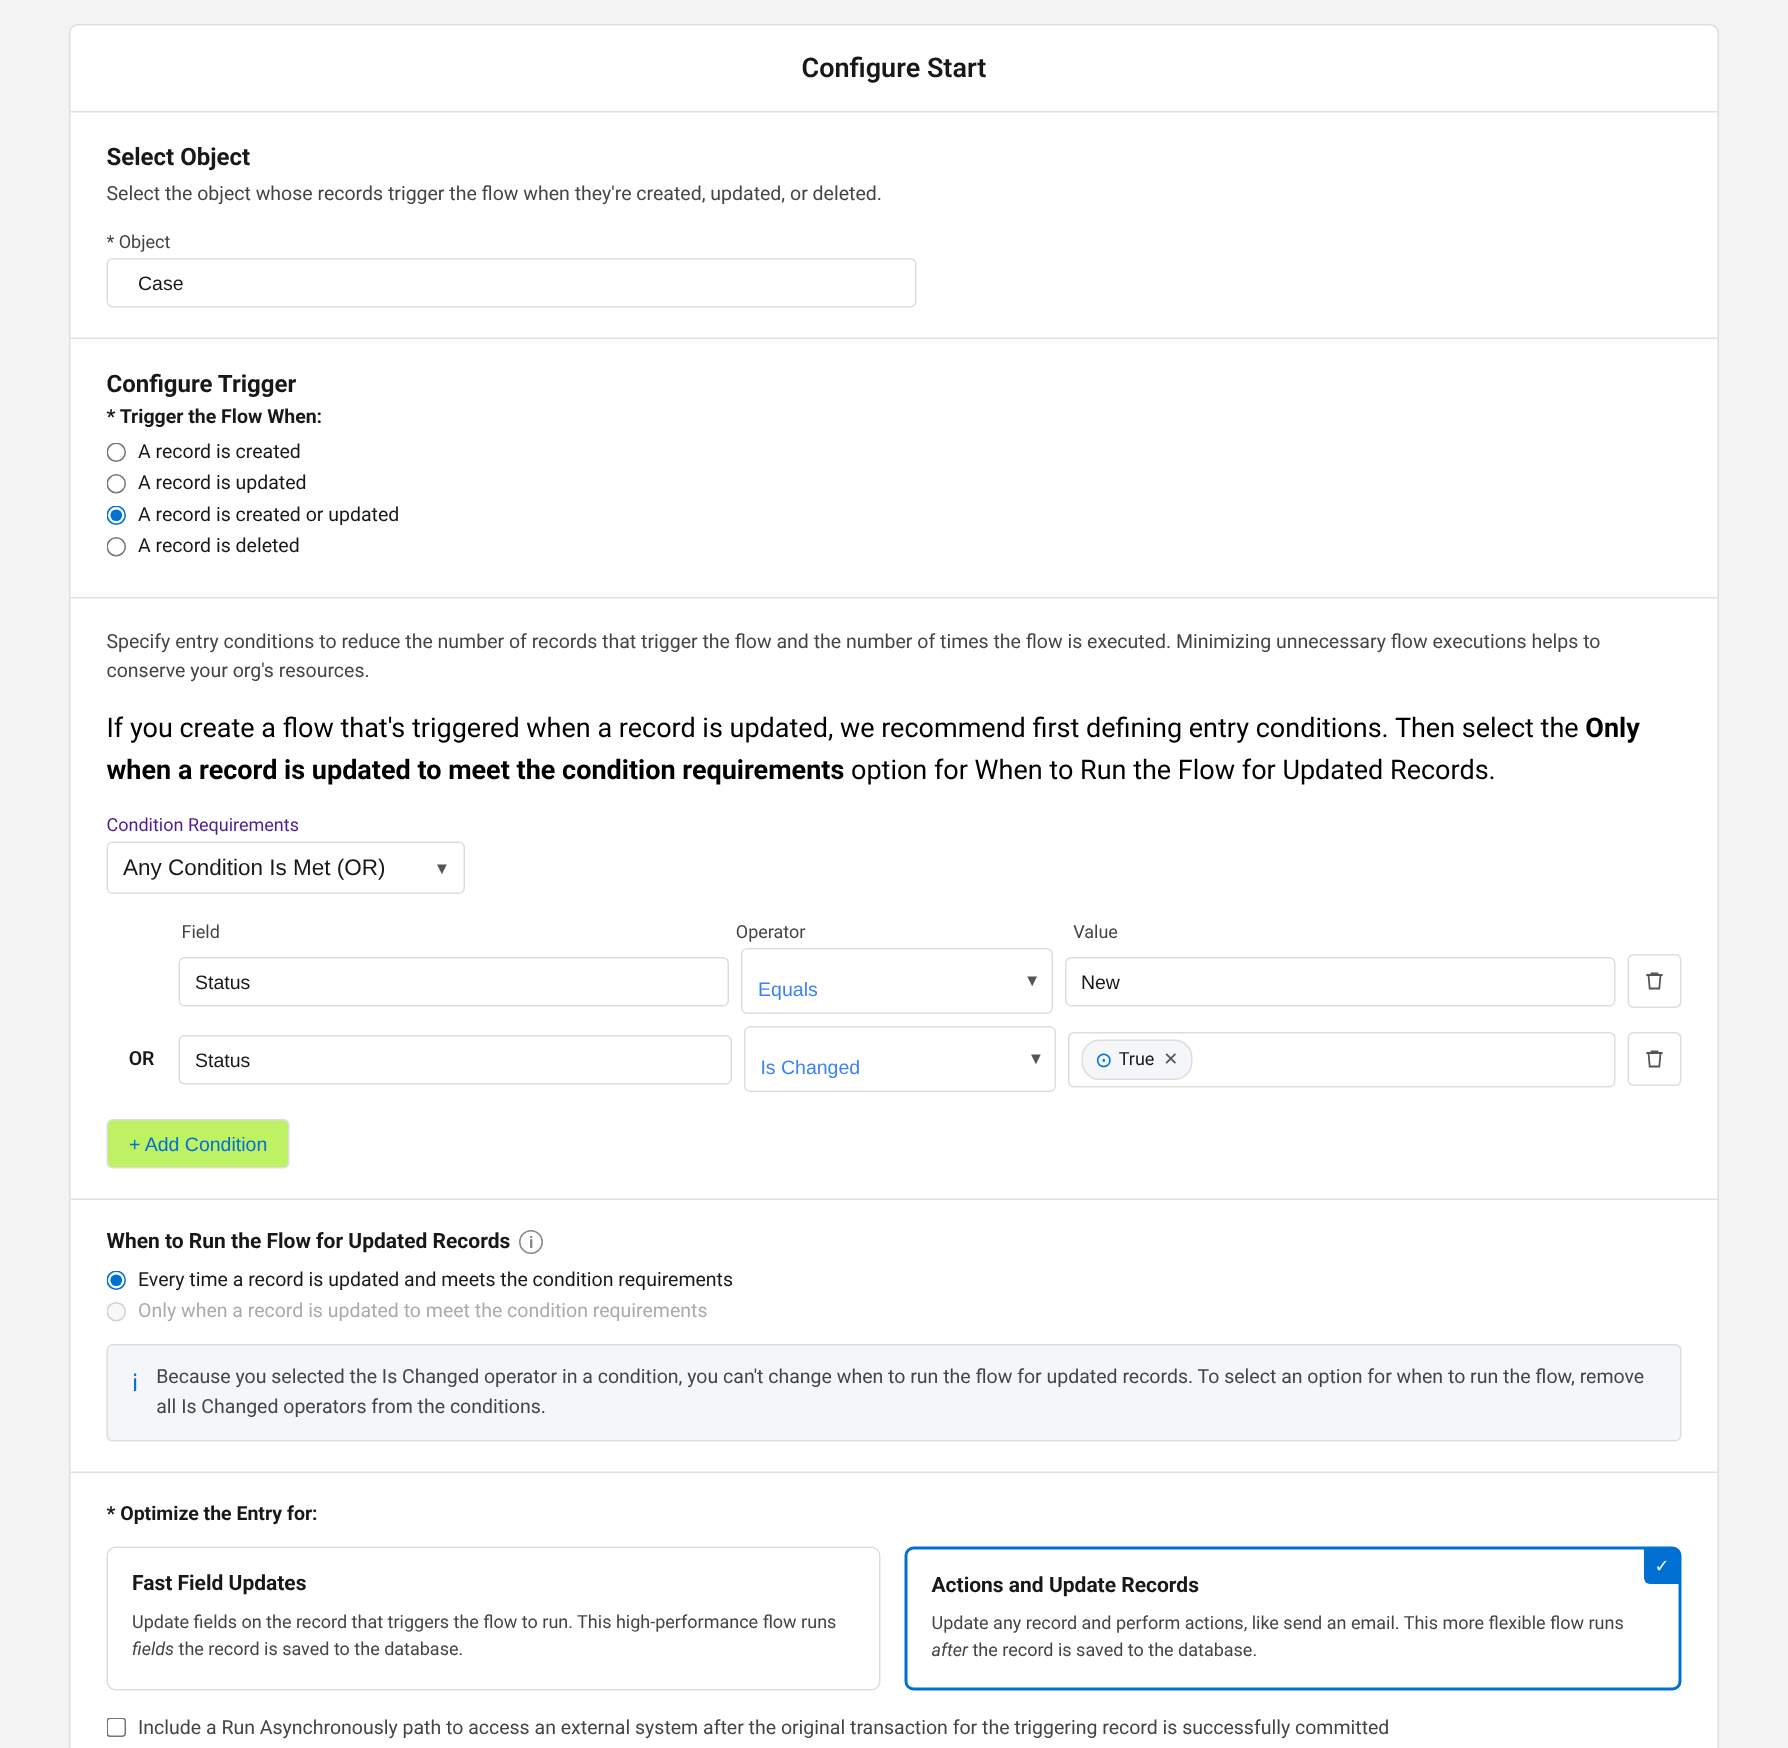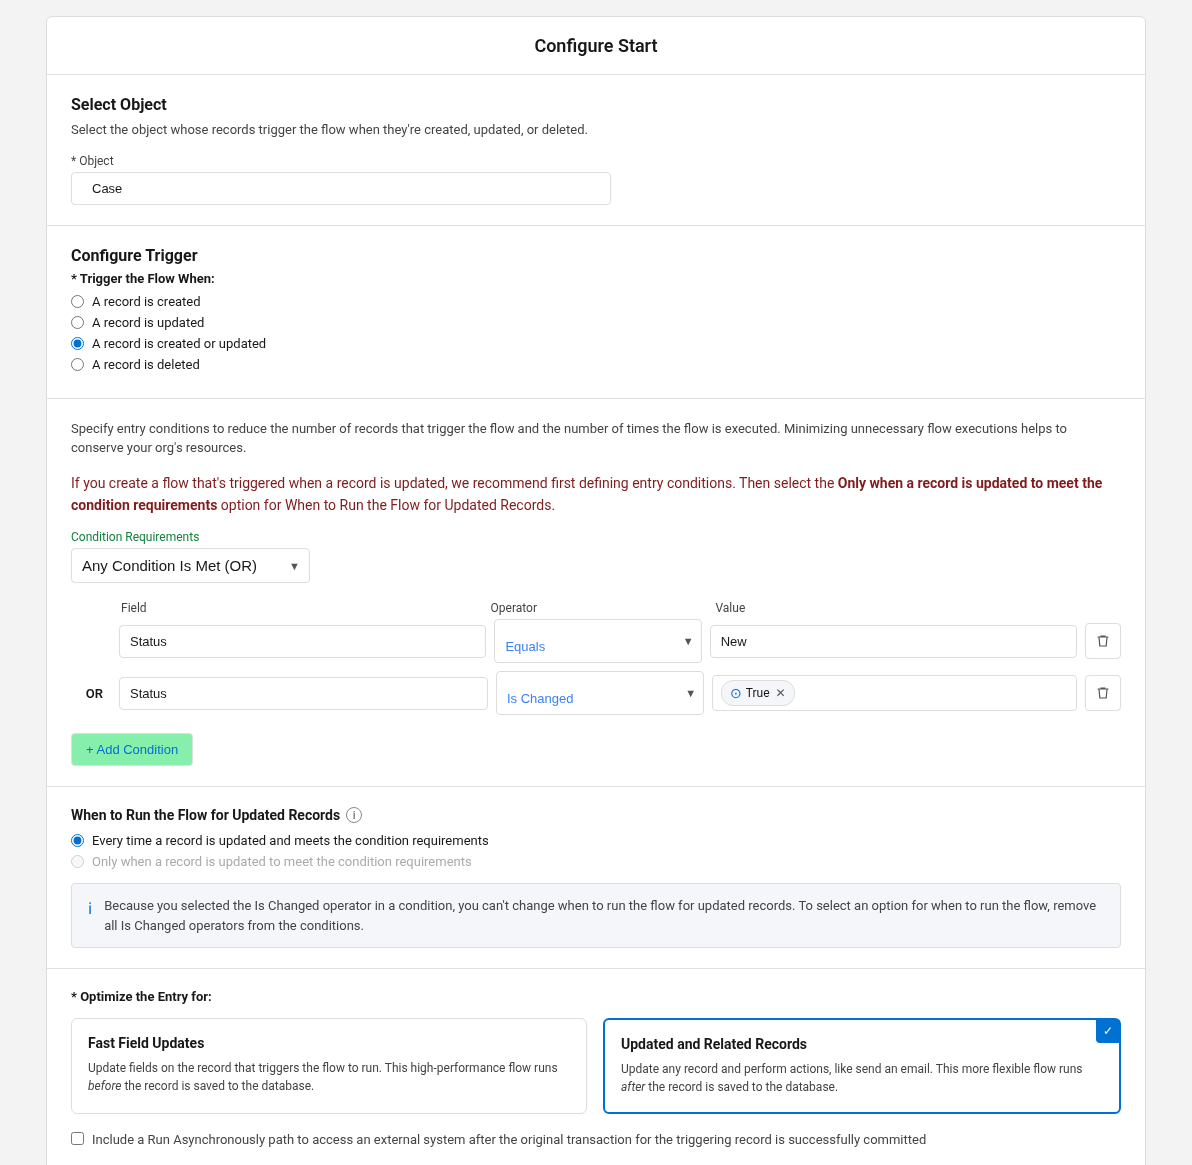--- a/index.html
+++ b/index.html
@@ -68,21 +68,21 @@
       margin-right: 8px;
       accent-color: #0070d2;
     }
     .trigger-label {
       font-size: 13px;
       font-weight: 700;
       margin-bottom: 8px;
     }
     .condition-req-label {
       font-size: 12px;
-      color: #15803d;
+      color: #4c1d95;
       margin-bottom: 4px;
     }
     .select-wrapper {
       position: relative;
       display: inline-block;
     }
     select.styled-select {
       appearance: none;
       padding: 8px 32px 8px 10px;
       border: 1px solid #ddd;
@@ -189,31 +189,31 @@
       font-size: 16px;
     }
     .add-condition-btn {
       display: inline-flex;
       align-items: center;
       gap: 6px;
       margin-top: 10px;
       padding: 8px 14px;
       border: 1px solid #ddd;
       border-radius: 4px;
-      background: #86efac;
+      background: #bef264;
       color: #0070d2;
       font-size: 13px;
       font-weight: 500;
       cursor: pointer;
     }
     .info-text {
       margin-bottom: 14px;
-      font-size: 14px;
+      font-size: 18px;
       line-height: 1.6;
-      color: #7f1d1d;
+      color: #000000;
     }
     .info-text strong { font-weight: 700; }
     .when-run-title {
       font-size: 14px;
       font-weight: 700;
       margin-bottom: 10px;
       display: flex;
       align-items: center;
       gap: 6px;
     }
@@ -478,27 +478,27 @@
     </div>
   </div>
 
   <div class="section section-noborder">
     <div class="optimize-label">* Optimize the Entry for:</div>
     <div class="optimize-cards">
 
       <div class="optimize-card">
         <div class="optimize-card-title">Fast Field Updates</div>
         <div class="optimize-card-desc">
-          <span>Update fields on the record that triggers the flow to run. This high-performance flow runs </span><em>before</em><span> the record is saved to the database.</span>
+          <span>Update fields on the record that triggers the flow to run. This high-performance flow runs </span><em>fields</em><span> the record is saved to the database.</span>
         </div>
       </div>
 
       <div class="optimize-card selected">
         <div class="checkmark-badge">✓</div>
-        <div class="optimize-card-title">Updated and Related Records</div>
+        <div class="optimize-card-title">Actions and Update Records</div>
         <div class="optimize-card-desc">
           <span>Update any record and perform actions, like send an email. This more flexible flow runs </span><em>after</em><span> the record is saved to the database.</span>
         </div>
       </div>
     </div>
     <div class="async-checkbox-row">
       <input type="checkbox" style="">
       <label>Include a Run Asynchronously path to access an external system after the original transaction for the triggering record is successfully committed</label>
     </div>
   </div>

